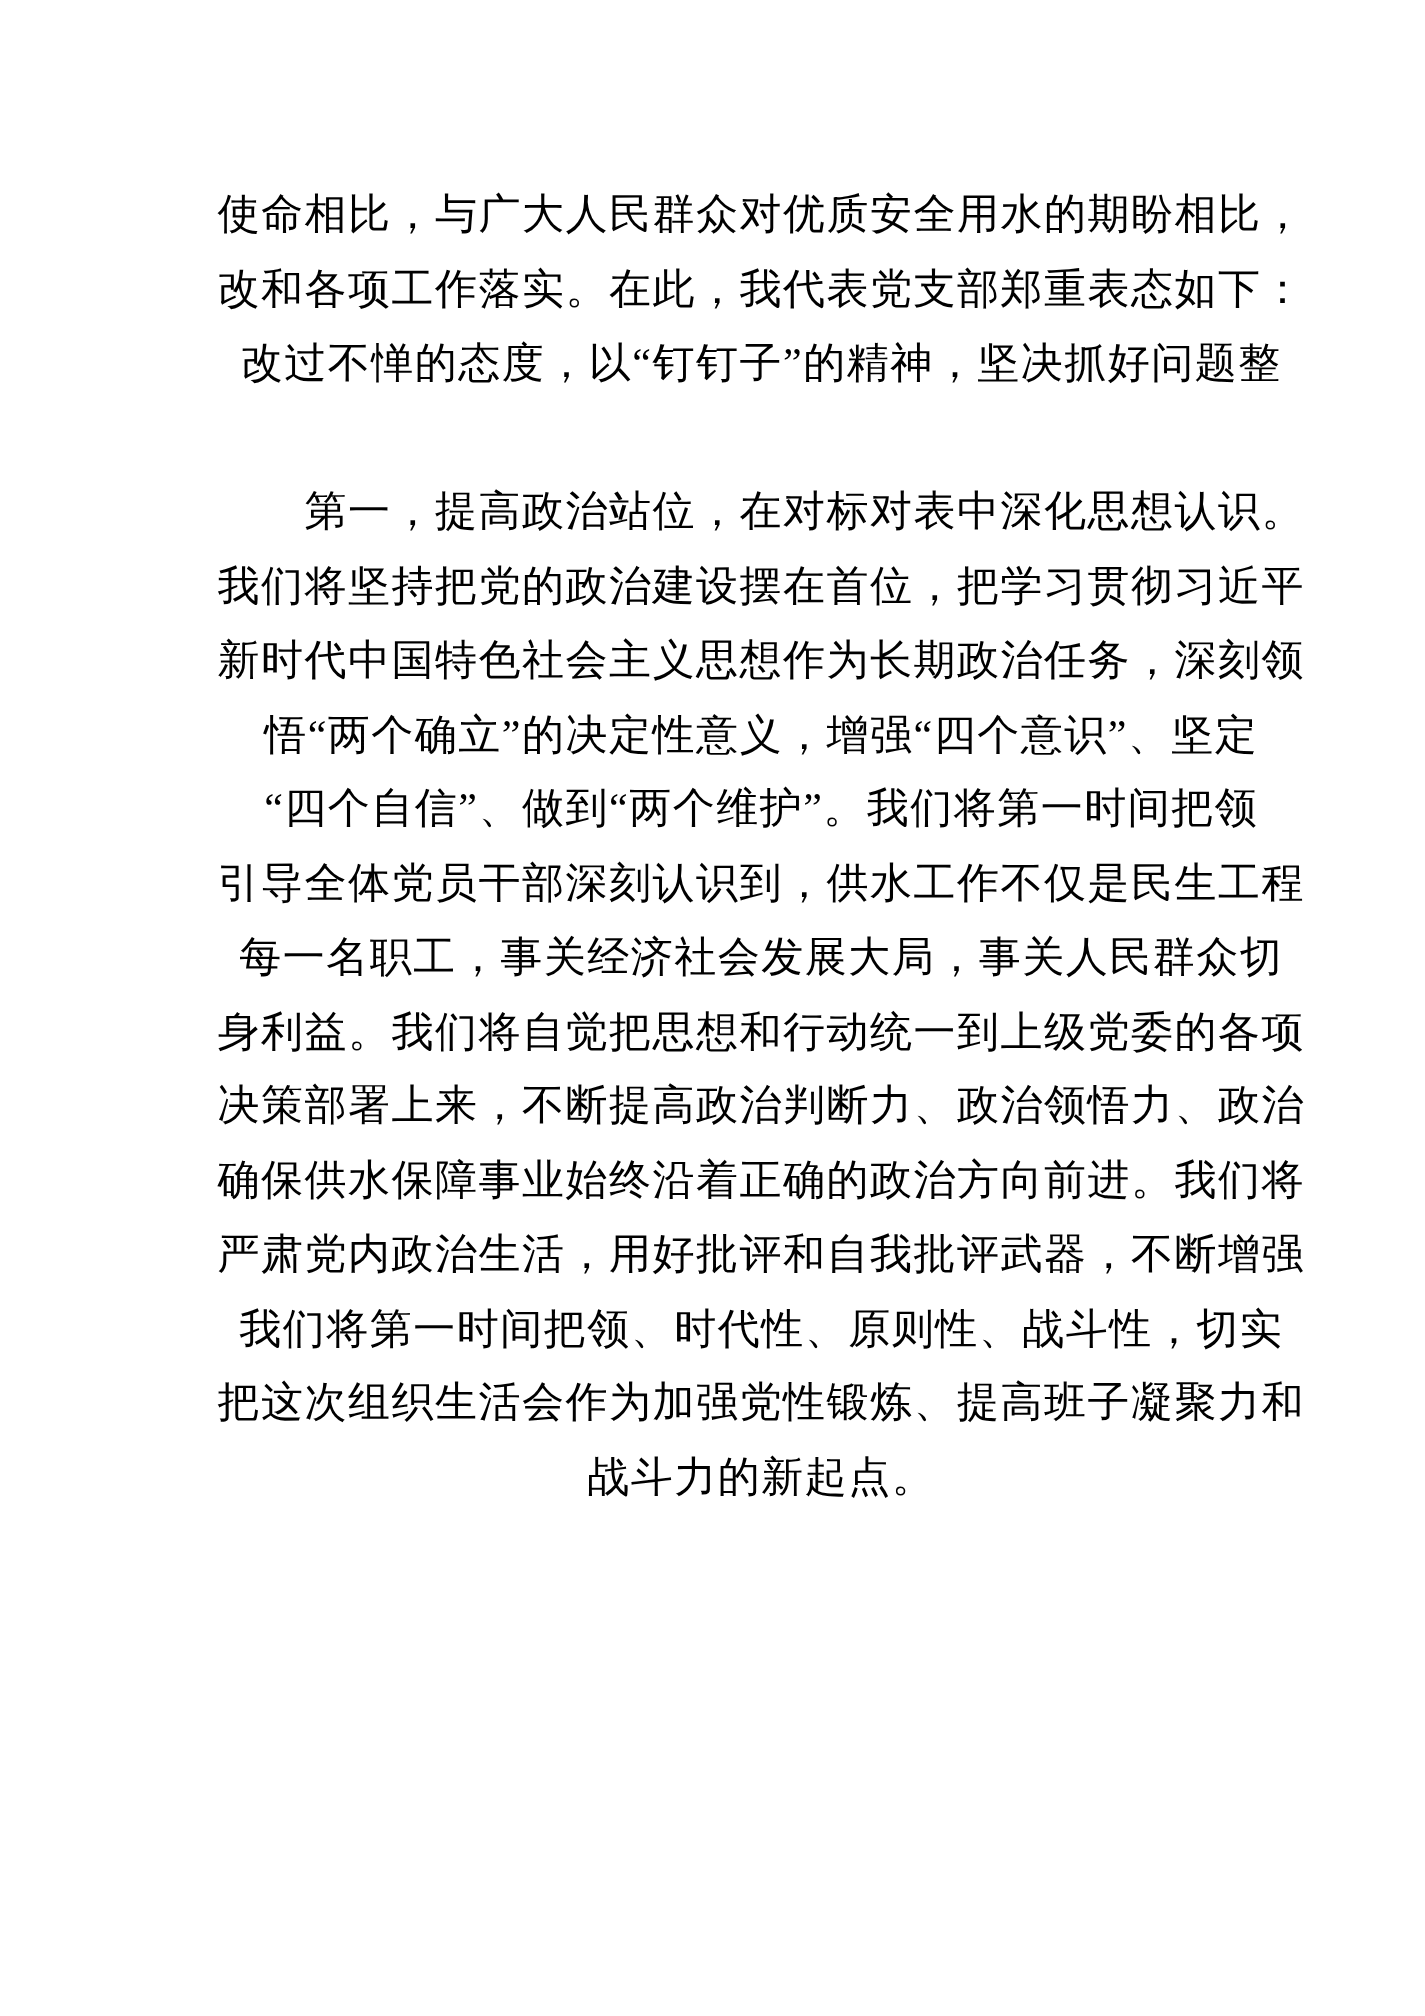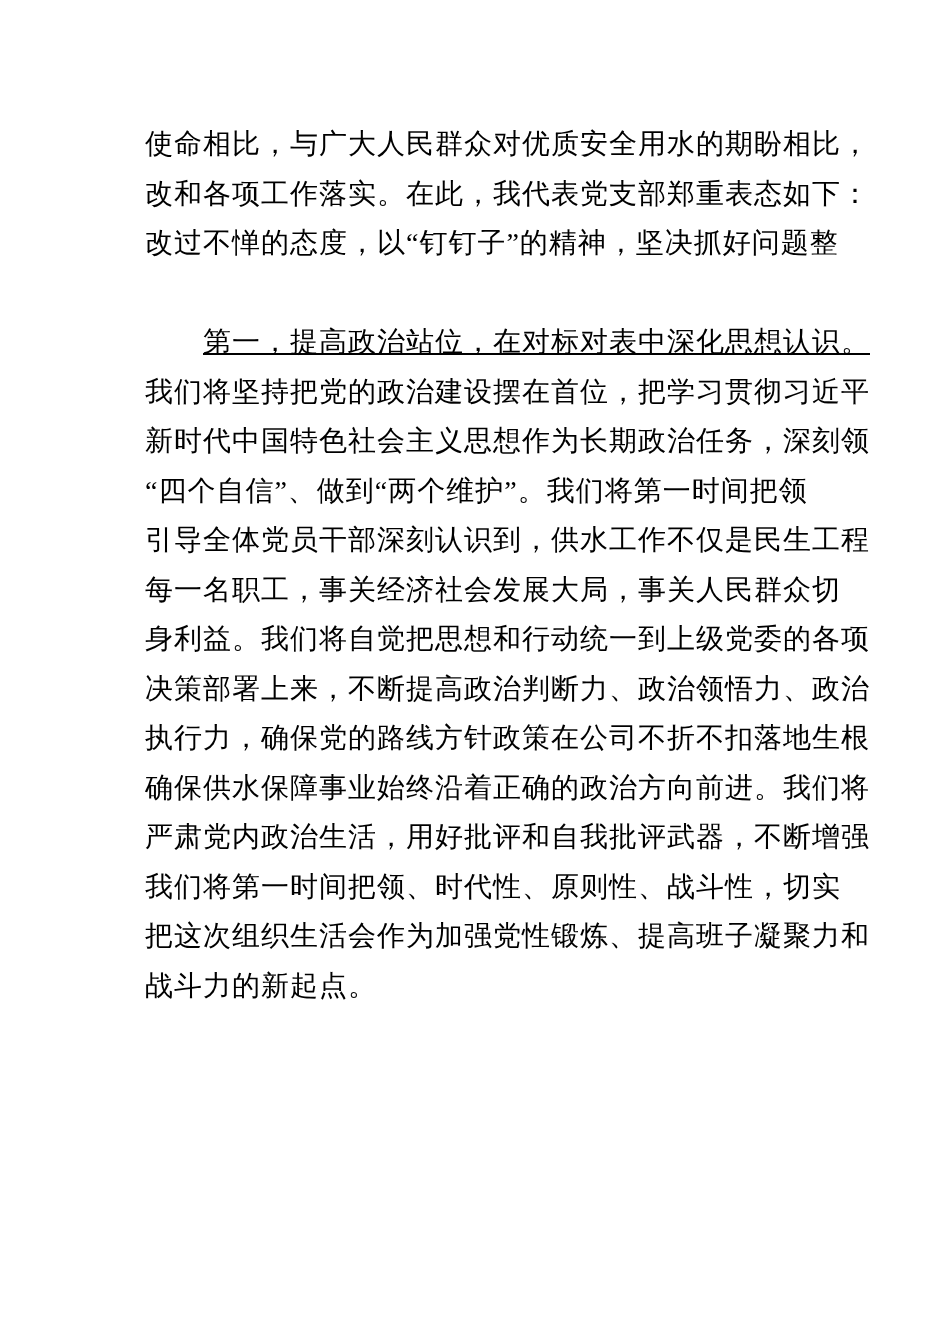--- a/index.html
+++ b/index.html
@@ -26,47 +26,47 @@
     padding: 0;
   }
   .paragraph + .paragraph {
     margin-top: 49.5px; 
   }
   .line {
     height: 49.5px;
     line-height: 49.5px;
     white-space: nowrap;
     overflow: visible;
+    text-align: center;
   }
   .line.indented {
     text-indent: 58px; 
-    text-decoration: underline;
   }
 </style>
 </head>
 <body>
 
 <div class="page">
 
   <div class="paragraph">
     <div class="line">使命相比，与广大人民群众对优质安全用水的期盼相比，</div>
     <div class="line">改和各项工作落实。在此，我代表党支部郑重表态如下：</div>
     <div class="line">改过不惮的态度，以“钉钉子”的精神，坚决抓好问题整</div>
   </div>
 
   <div class="paragraph">
     <div class="line indented">第一，提高政治站位，在对标对表中深化思想认识。</div>
     <div class="line">我们将坚持把党的政治建设摆在首位，把学习贯彻习近平</div>
     <div class="line">新时代中国特色社会主义思想作为长期政治任务，深刻领</div>
+    <div class="line">悟“两个确立”的决定性意义，增强“四个意识”、坚定</div>
     <div class="line">“四个自信”、做到“两个维护”。我们将第一时间把领</div>
     <div class="line">引导全体党员干部深刻认识到，供水工作不仅是民生工程</div>
     <div class="line">每一名职工，事关经济社会发展大局，事关人民群众切</div>
     <div class="line">身利益。我们将自觉把思想和行动统一到上级党委的各项</div>
     <div class="line">决策部署上来，不断提高政治判断力、政治领悟力、政治</div>
-    <div class="line">执行力，确保党的路线方针政策在公司不折不扣落地生根</div>
     <div class="line">确保供水保障事业始终沿着正确的政治方向前进。我们将</div>
     <div class="line">严肃党内政治生活，用好批评和自我批评武器，不断增强</div>
     <div class="line">我们将第一时间把领、时代性、原则性、战斗性，切实</div>
     <div class="line">把这次组织生活会作为加强党性锻炼、提高班子凝聚力和</div>
     <div class="line">战斗力的新起点。</div>
   </div>
 
 </div>
 
 </body></html>

